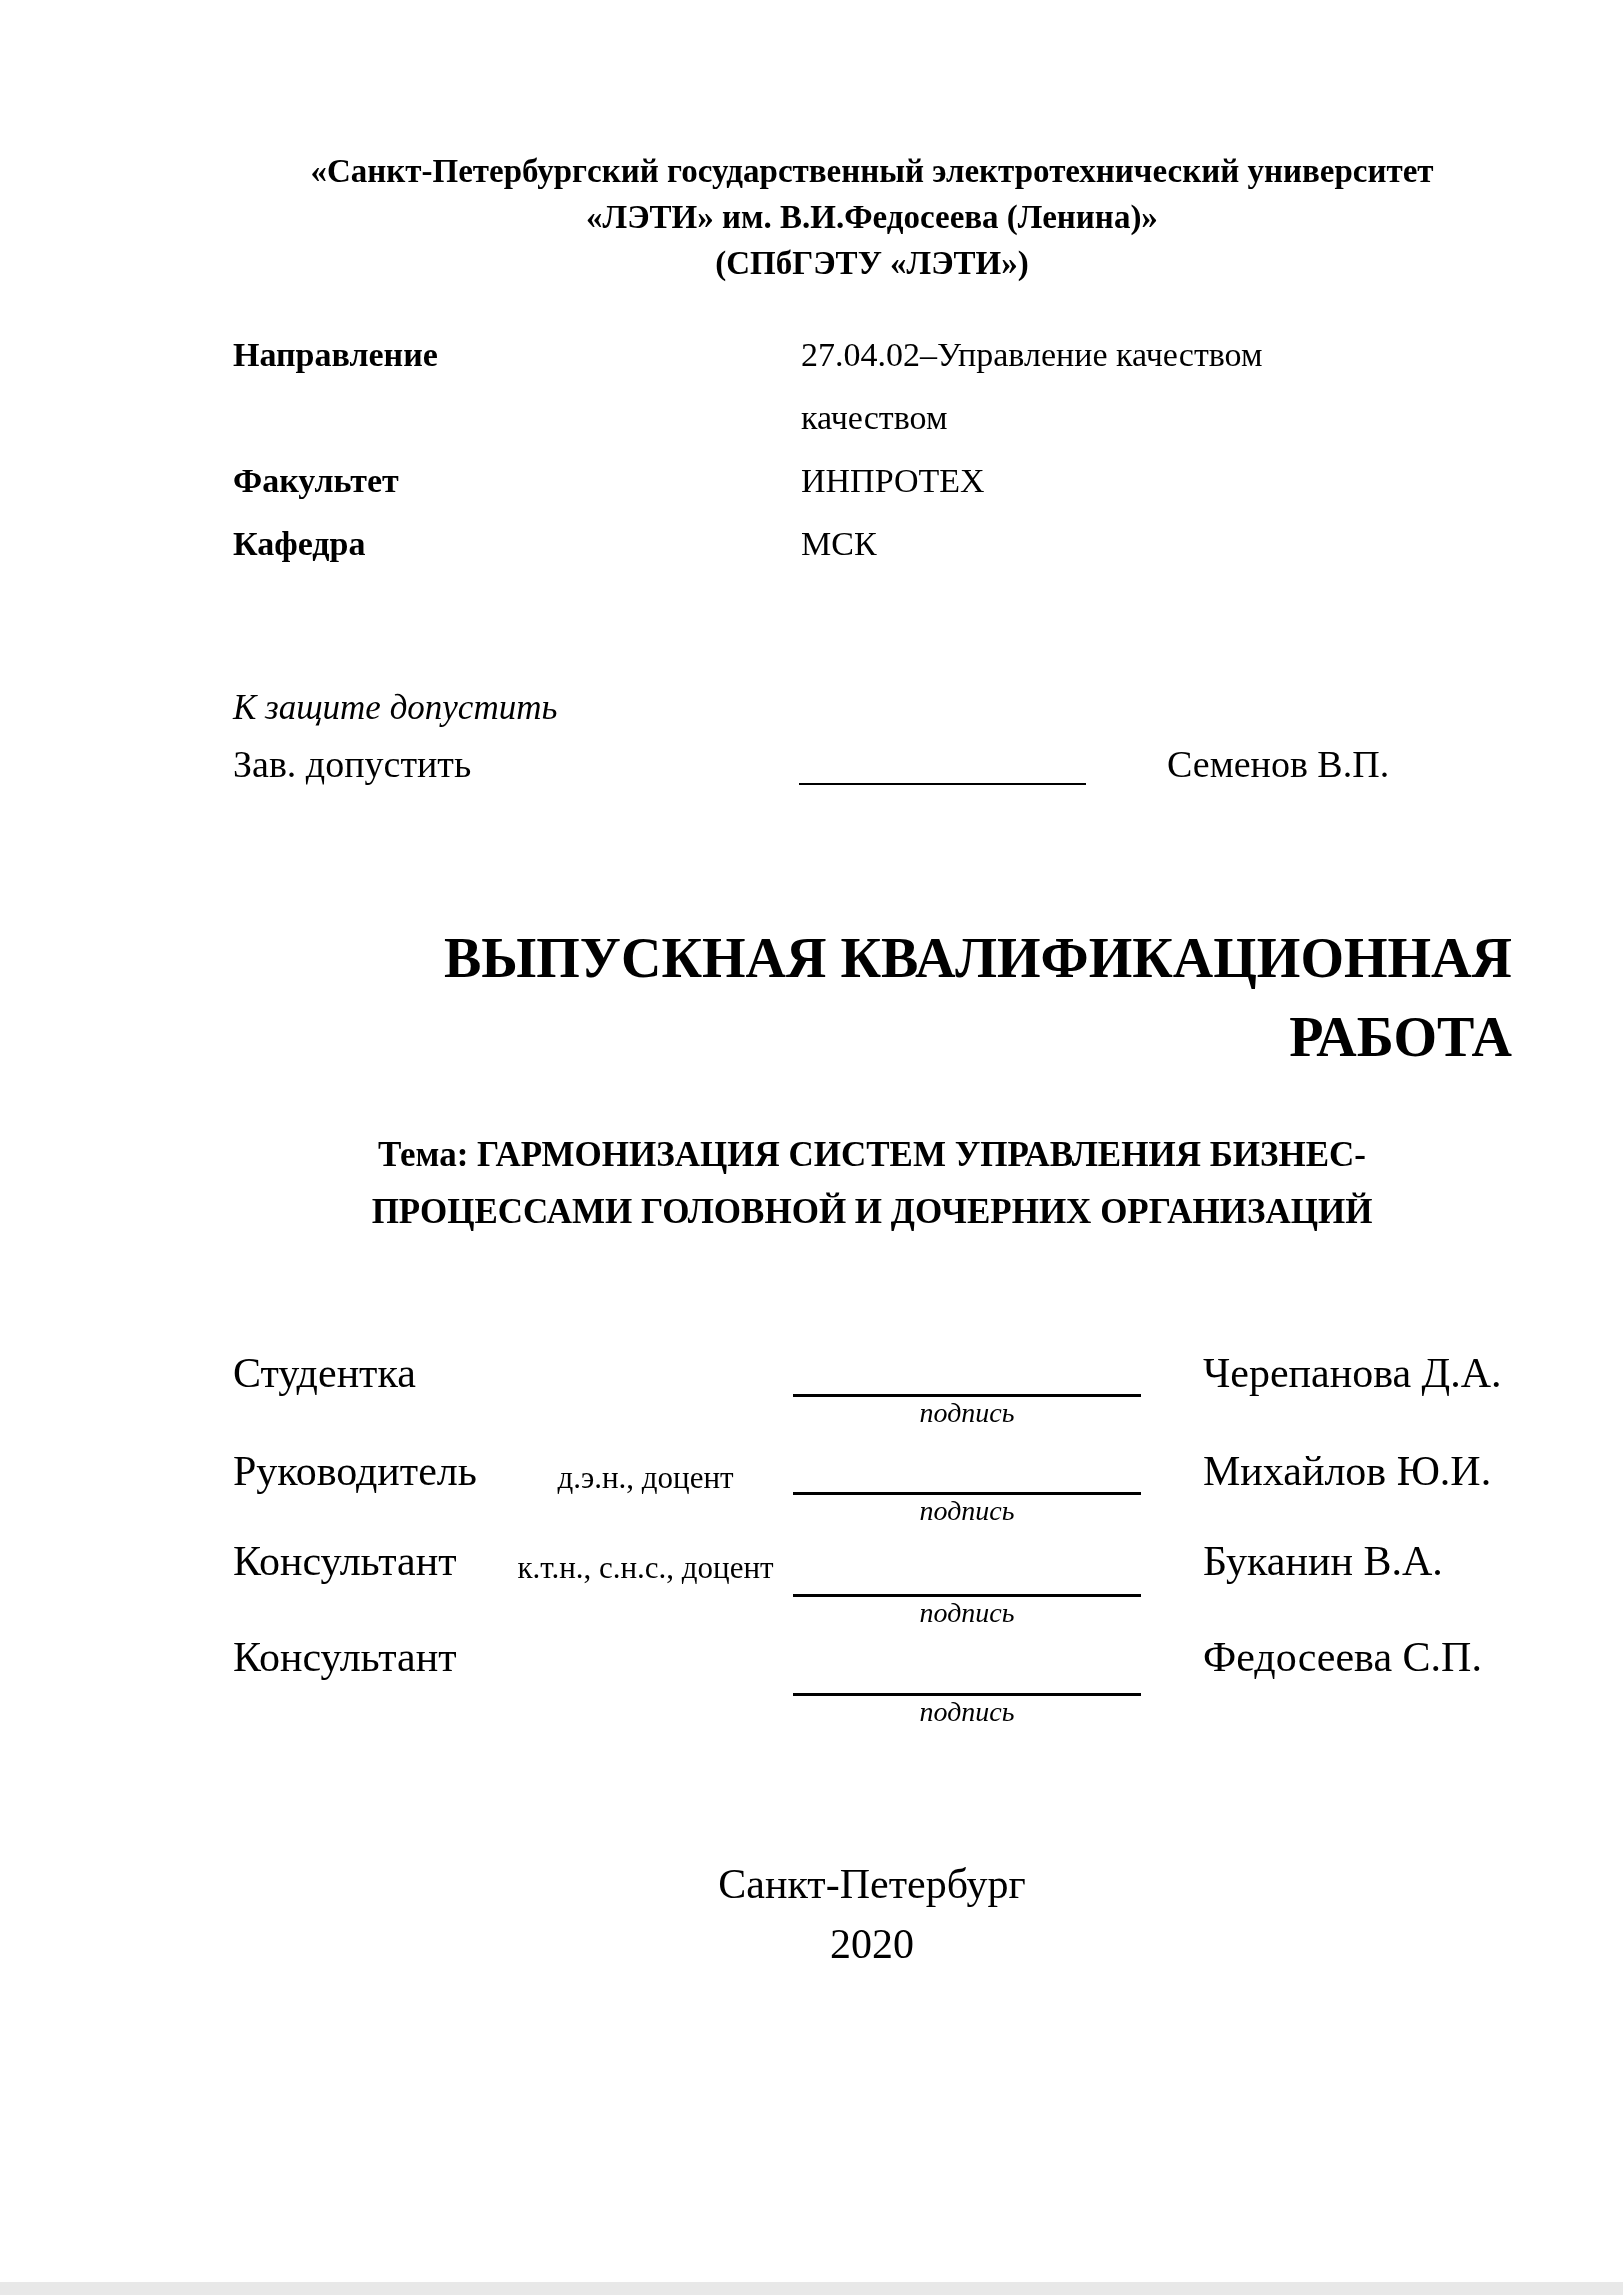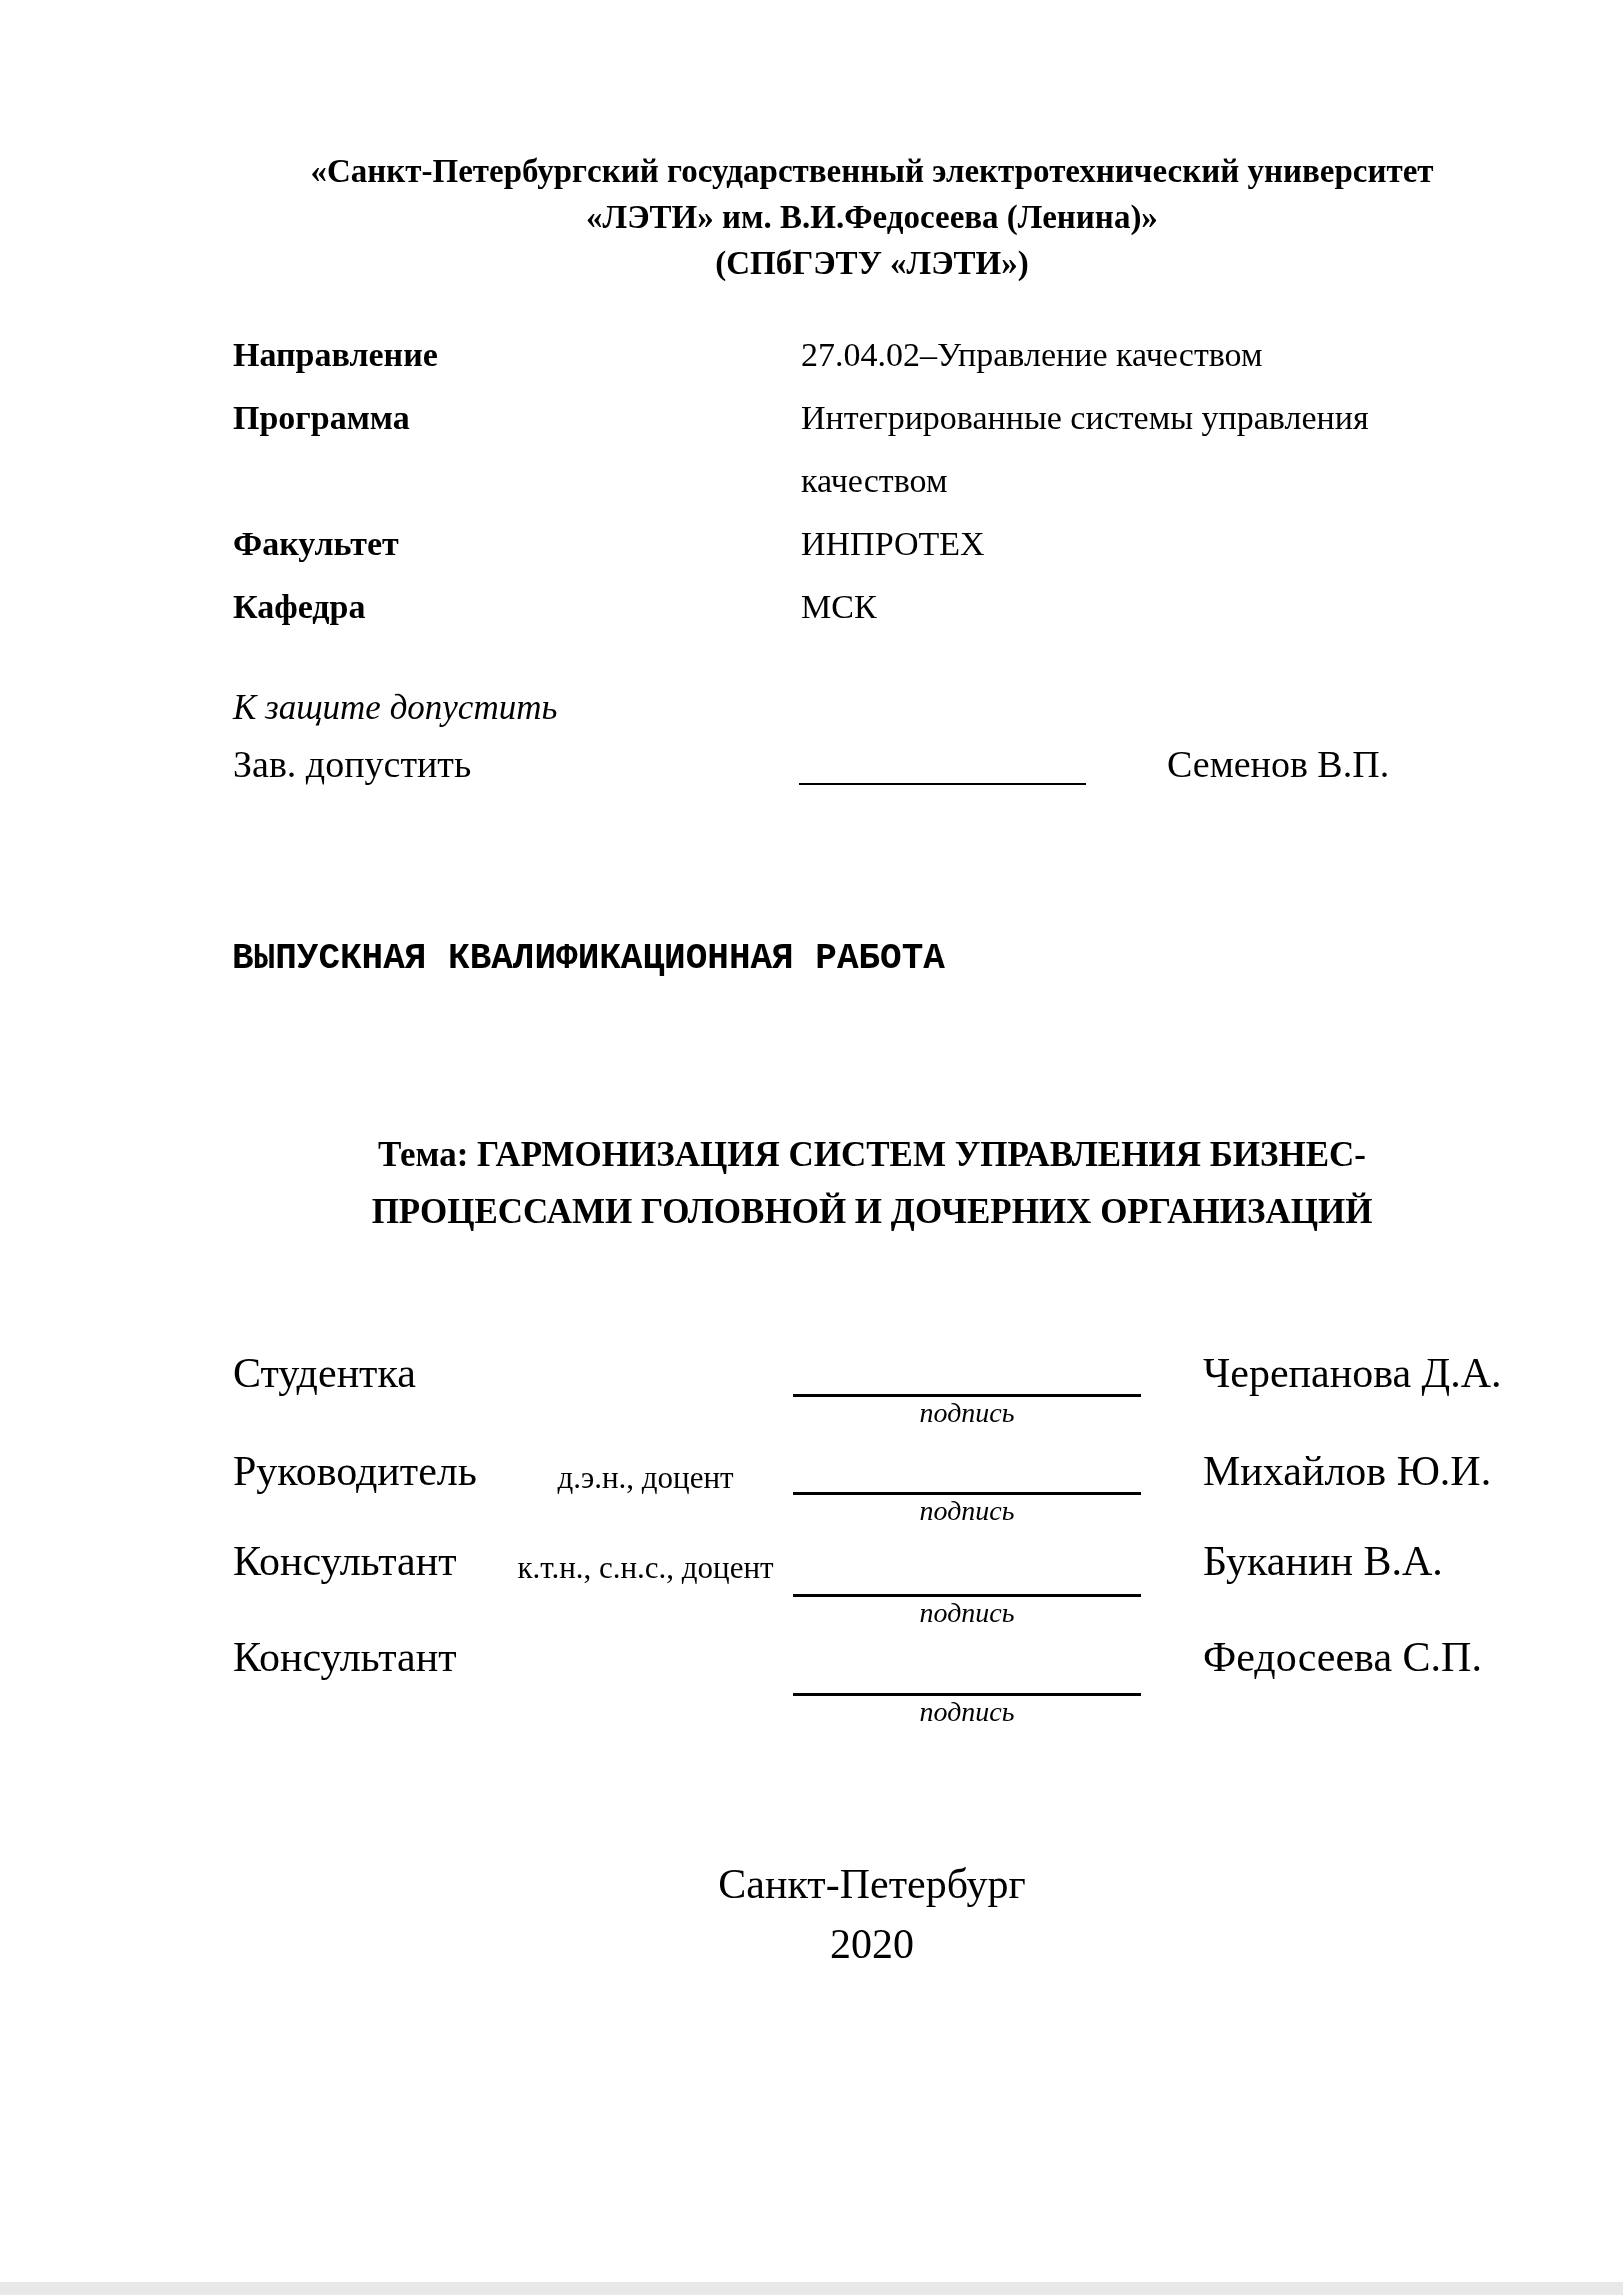--- a/index.html
+++ b/index.html
@@ -61,25 +61,24 @@
     position: absolute;
     left: 1167px; top: 745px;
     font-size: 38px;
     line-height: 1;
     white-space: nowrap;
   }
   
   .main-title {
     position: absolute;
     left: 232px; top: 919px; width: 1280px;
-    text-align: left;
-    font-weight: bold;
-    font-size: 36px;
+    text-align: right;
+    font-weight: bold;
+    font-size: 56px;
     line-height: 79px;
-    font-family: Liberation Mono, monospace;
   }
   
   .theme {
     position: absolute;
     left: 232px; top: 1126px; width: 1280px;
     text-align: center;
     font-weight: bold;
     font-size: 35px;
     line-height: 57px;
   }
@@ -147,23 +146,20 @@
     <div>«Санкт-Петербургский государственный электротехнический университет</div>
     <div>«ЛЭТИ» им. В.И.Федосеева (Ленина)»</div>
     <div>(СПбГЭТУ «ЛЭТИ»)</div>
   </div>
 
   <div class="fields">
     <div>
       <span class="field-label">Направление</span><span>27.04.02–Управление качеством</span>
     </div>
     <div>
-      <span class="field-label">Программа</span><span>Интегрированные системы управления</span>
-    </div>
-    <div>
       <span class="field-label"></span><span>качеством</span>
     </div>
     <div>
       <span class="field-label">Факультет</span><span>ИНПРОТЕХ</span>
     </div>
     <div>
       <span class="field-label">Кафедра</span><span>МСК</span>
     </div>
   </div>
 

